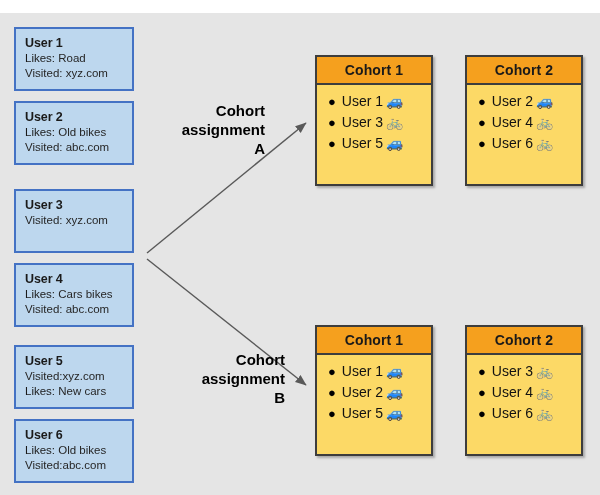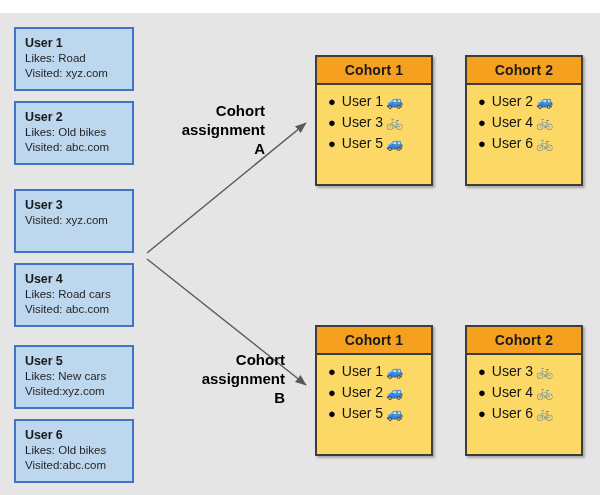--- a/index.html
+++ b/index.html
@@ -131,28 +131,28 @@
     <div class="u-line"><span>Visited:</span> <span>abc.com</span></div>
   </div>
 
   <div class="user-card" style="top:176px;">
     <div class="u-name">User 3</div>
     <div class="u-line"><span>Visited:</span> <span>xyz.com</span></div>
   </div>
 
   <div class="user-card" style="top:250px;">
     <div class="u-name">User 4</div>
-    <div class="u-line"><b>Likes:</b> <span>Road cars</span></div>
+    <div class="u-line"><b>Likes:</b> <span>Cars bikes</span></div>
     <div class="u-line"><span>Visited:</span> <span>abc.com</span></div>
   </div>
 
   <div class="user-card" style="top:332px;">
     <div class="u-name">User 5</div>
+    <div class="u-line"><span>Visited:</span><span>xyz.com</span></div>
     <div class="u-line"><b>Likes:</b> <span>New cars</span></div>
-    <div class="u-line"><span>Visited:</span><span>xyz.com</span></div>
   </div>
 
   <div class="user-card" style="top:406px;">
     <div class="u-name">User 6</div>
     <div class="u-line"><b>Likes:</b> <span>Old bikes</span></div>
     <div class="u-line"><span>Visited:</span><span>abc.com</span></div>
   </div>
 
   <svg id="arrows" viewBox="0 0 600 495">
     <defs>

